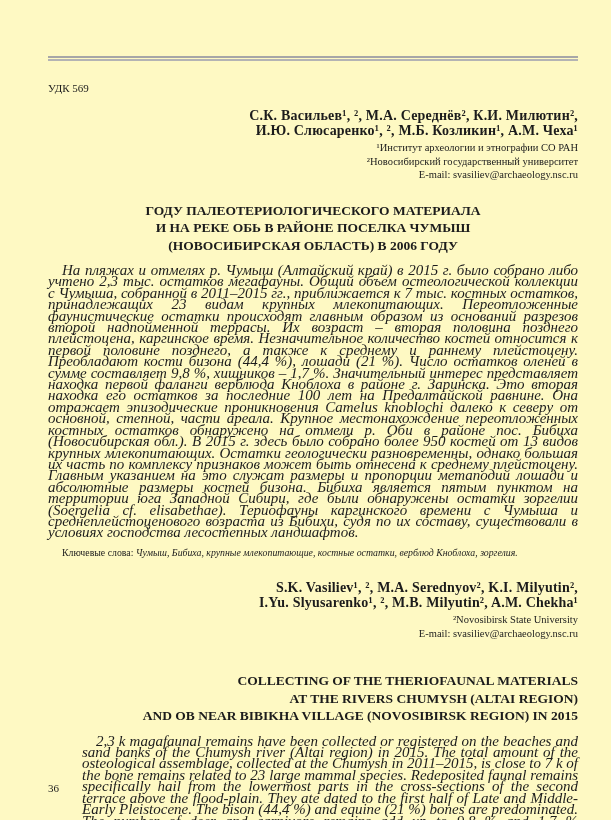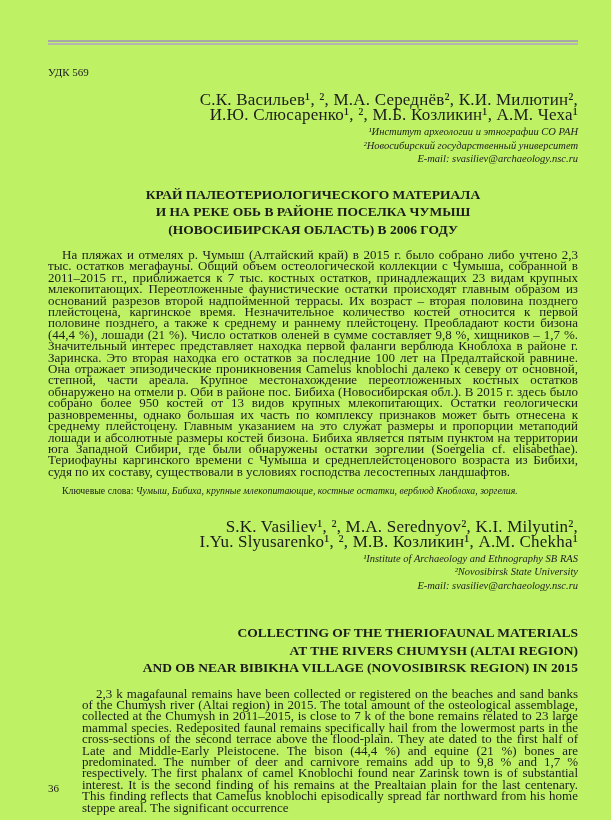--- a/index.html
+++ b/index.html
@@ -11,67 +11,67 @@
     width: 611px;
     height: 820px;
     font-family: "Liberation Serif", serif;
     color: #1c1c1c;
   }
   .page {
     position: relative;
     box-sizing: border-box;
     width: 611px;
     height: 820px;
-    padding: 0 33px 0 48px;
+    padding: 16px 33px 0 48px;
     overflow: hidden;
-    background: #bef264;
+    background: #fef9c3;
   }
   .rule-double {
     margin-top: 40px;
     height: 1px;
     border-top: 2px solid #a7a7a7;
     border-bottom: 2px solid #b4b4b4;
   }
   .udc {
     margin-top: 21px;
     font-size: 11px;
     line-height: 13px;
   }
   .authors {
     margin-top: 13px;
     text-align: right;
-    font-weight: normal;
-    font-size: 17px;
+    font-weight: bold;
+    font-size: 14px;
     line-height: 15px;
     letter-spacing: 0.2px;
   }
   .affiliations {
     margin-top: 3px;
     text-align: right;
-    font-style: italic;
     font-size: 10.5px;
     line-height: 13.5px;
   }
   .title-ru {
     margin-top: 20px;
     text-align: center;
     font-weight: bold;
     font-size: 13.5px;
     line-height: 17.5px;
   }
   .title-en {
     margin-top: 32px;
     text-align: right;
     font-weight: bold;
     font-size: 13.5px;
     line-height: 17.5px;
   }
   .abstract {
     margin-top: 11px;
-    font-size: 13px;
+    font-style: italic;
+    font-size: 15px;
     line-height: 11.4px;
     text-align: justify;
     text-indent: 14px;
   }
   .keywords {
     margin-top: 8px;
     font-size: 9.8px;
     line-height: 11.4px;
     text-indent: 14px;
   }
@@ -100,40 +100,39 @@
     <div>И.Ю. Слюсаренко¹, ², М.Б. Козликин¹, А.М. Чеха¹</div>
   </div>
 
   <div class="affiliations">
     <div>¹Институт археологии и этнографии СО РАН</div>
     <div>²Новосибирский государственный университет</div>
     <div>E-mail: svasiliev@archaeology.nsc.ru</div>
   </div>
 
   <div class="title-ru">
-    <div>КРАЙ ПАЛЕОТЕРИОЛОГИЧЕСКОГО МАТЕРИАЛА</div>
+    <div>ГОДУ ПАЛЕОТЕРИОЛОГИЧЕСКОГО МАТЕРИАЛА</div>
     <div>И НА РЕКЕ ОБЬ В РАЙОНЕ ПОСЕЛКА ЧУМЫШ</div>
     <div>(НОВОСИБИРСКАЯ ОБЛАСТЬ) В 2006 ГОДУ</div>
   </div>
 
   <div class="abstract">На пляжах и отмелях р. Чумыш (Алтайский край) в 2015 г. было собрано либо учтено 2,3 тыс. остатков мегафауны. Общий объем остеологической коллекции с Чумыша, собранной в 2011–2015 гг., приближается к 7 тыс. костных остатков, принадлежащих 23 видам крупных млекопитающих. Переотложенные фаунистические остатки происходят главным образом из оснований разрезов второй надпойменной террасы. Их возраст – вторая половина позднего плейстоцена, каргинское время. Незначительное количество костей относится к первой половине позднего, а также к среднему и раннему плейстоцену. Преобладают кости бизона (44,4 %), лошади (21 %). Число остатков оленей в сумме составляет 9,8 %, хищников – 1,7 %. Значительный интерес представляет находка первой фаланги верблюда Кноблоха в районе г. Заринска. Это вторая находка его остатков за последние 100 лет на Предалтайской равнине. Она отражает эпизодические проникновения Camelus knoblochi далеко к северу от основной, степной, части ареала. Крупное местонахождение переотложенных костных остатков обнаружено на отмели р. Оби в районе пос. Бибиха (Новосибирская обл.). В 2015 г. здесь было собрано более 950 костей от 13 видов крупных млекопитающих. Остатки геологически разновременны, однако большая их часть по комплексу признаков может быть отнесена к среднему плейстоцену. Главным указанием на это служат размеры и пропорции метаподий лошади и абсолютные размеры костей бизона. Бибиха является пятым пунктом на территории юга Западной Сибири, где были обнаружены остатки зоргелии (Soergelia cf. elisabethae). Териофауны каргинского времени с Чумыша и среднеплейстоценового возраста из Бибихи, судя по их составу, существовали в условиях господства лесостепных ландшафтов.</div>
 
   <div class="keywords">
     <span class="label">Ключевые слова:</span>
     <span class="kw">Чумыш, Бибиха, крупные млекопитающие, костные остатки, верблюд Кноблоха, зоргелия.</span>
   </div>
 
   <div class="en-authors-block">
     <div class="authors" style="margin-top:0;">
       <div>S.K. Vasiliev¹, ², M.A. Serednyov², K.I. Milyutin²,</div>
-      <div>I.Yu. Slyusarenko¹, ², M.B. Козликин¹, A.M. Chekha¹</div>
+      <div>I.Yu. Slyusarenko¹, ², M.B. Milyutin², A.M. Chekha¹</div>
     </div>
 
     <div class="affiliations">
-      <div>¹Institute of Archaeology and Ethnography SB RAS</div>
       <div>²Novosibirsk State University</div>
       <div>E-mail: svasiliev@archaeology.nsc.ru</div>
     </div>
 
     <div class="title-en">
       <div>COLLECTING OF THE THERIOFAUNAL MATERIALS</div>
       <div>AT THE RIVERS CHUMYSH (ALTAI REGION)</div>
       <div>AND OB NEAR BIBIKHA VILLAGE (NOVOSIBIRSK REGION) IN 2015</div>
     </div>
 

